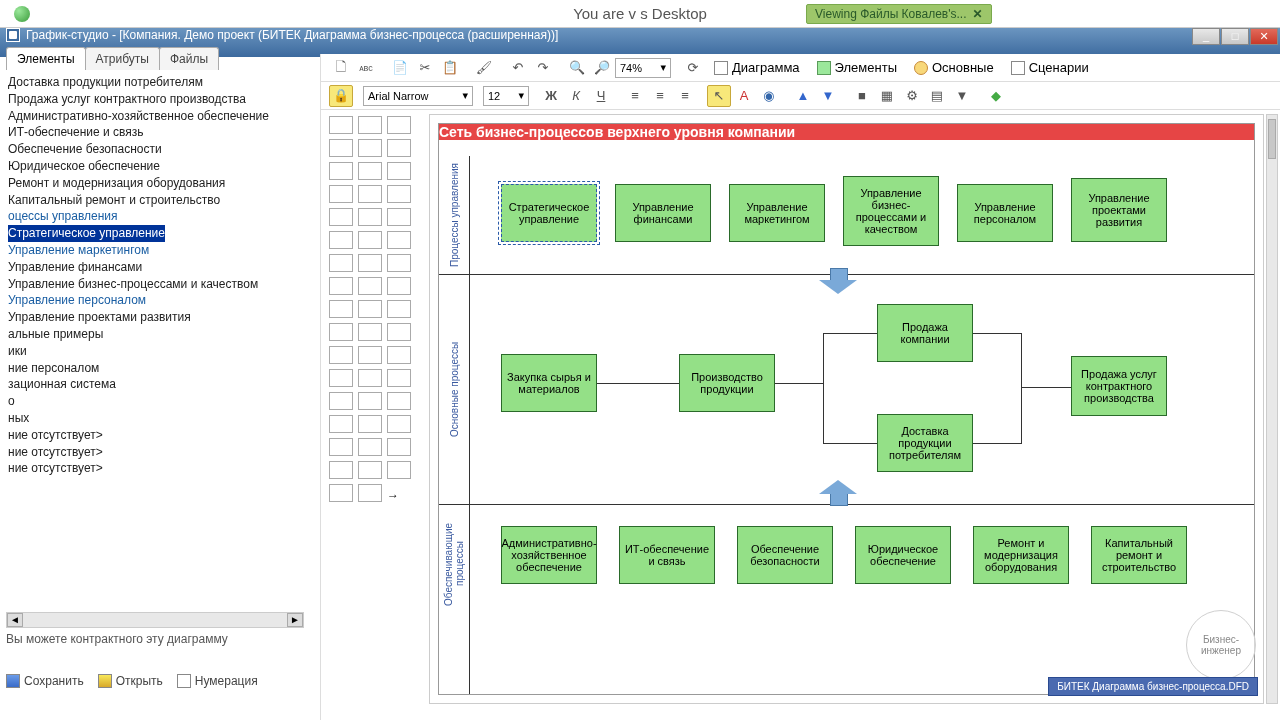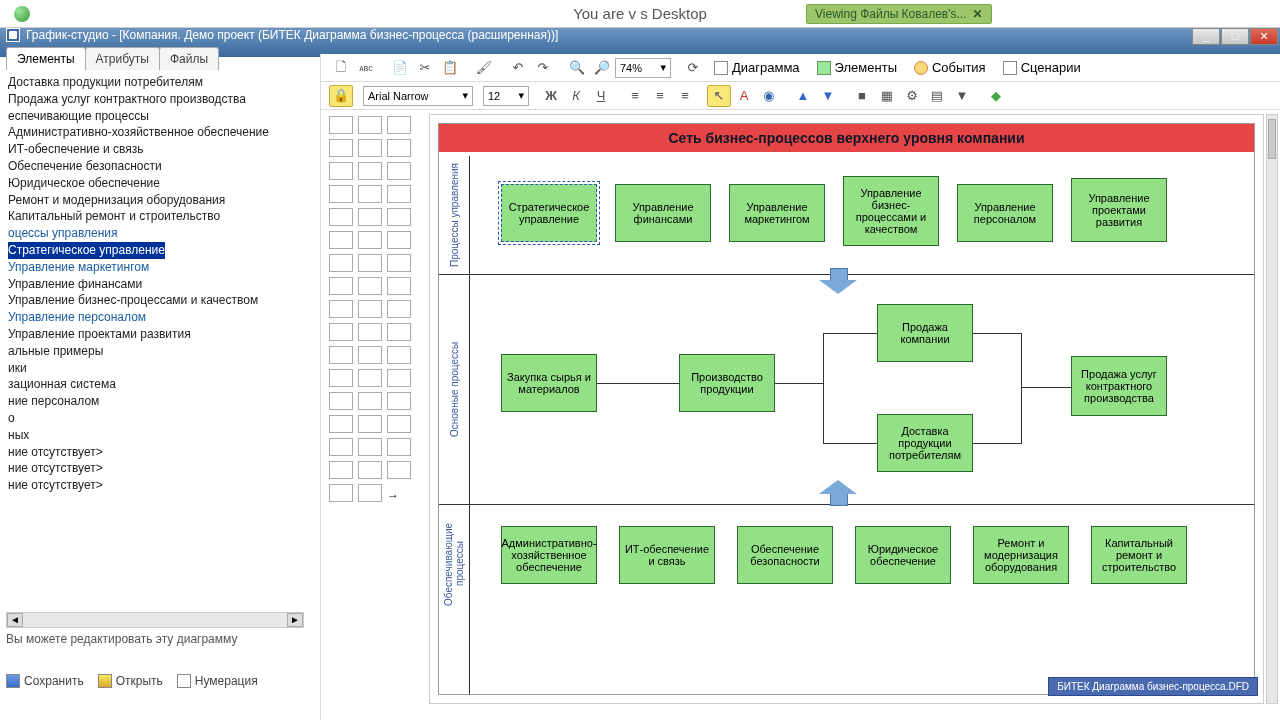--- a/index.html
+++ b/index.html
@@ -40,21 +40,21 @@
 .tab-labeled .ico { width: 14px; height: 14px; }
 .font-combo { width: 110px; height: 20px; border: 1px solid #aaa; font-size: 11px; padding: 0 4px; background: #fff; display: flex; align-items: center; justify-content: space-between; cursor: pointer; }
 .size-combo { width: 46px; height: 20px; border: 1px solid #aaa; font-size: 11px; padding: 0 4px; background: #fff; display: flex; align-items: center; justify-content: space-between; cursor: pointer; }
 .palette { position: absolute; top: 60px; left: 6px; width: 96px; bottom: 10px; display: flex; flex-wrap: wrap; align-content: flex-start; gap: 5px 5px; padding: 2px; }
 .palette .pbtn { width: 24px; height: 18px; border: 1px solid #aaa; cursor: pointer; background: #fff; position: relative; }
 .pg { background: #a3e68a; }
 .py { background: #f8e87a; }
 .pl { background: #e8e8e8; }
 .diagram { position: absolute; top: 60px; left: 108px; right: 16px; bottom: 16px; border: 1px solid #ccc; background: #fff; overflow: hidden; }
 .dsheet { position: absolute; inset: 8px; border: 1px solid #999; }
-.dheader { background: #e64545; color: #0f172a; text-align: center; font-size: 14px; font-weight: bold; padding: 6px; }
+.dheader { background: #e64545; color: #ffffff; font-size: 14px; font-weight: bold; }
 .dgrid { position: absolute; top: 32px; left: 0; right: 0; bottom: 0; }
 .rowlabel { position: absolute; left: 0; width: 30px; font-size: 10px; color: #3a5aa0; writing-mode: vertical-rl; transform: rotate(180deg); text-align: center; display: flex; align-items: center; justify-content: center; }
 .hline { position: absolute; left: 0; right: 0; border-top: 1px solid #333; }
 .vline-first { position: absolute; top: 0; bottom: 0; left: 30px; border-left: 1px solid #333; }
 .node { position: absolute; border: 1px solid #2a6a2a; background: #94e087; font-size: 11px; text-align: center; display: flex; align-items: center; justify-content: center; padding: 3px; line-height: 12px; }
 .node.sel { border: 1px dashed #2a5aa8; outline: 1px dashed #2a5aa8; outline-offset: 2px; }
 .arrow-down-big { position: absolute; width: 38px; height: 26px; }
 .arrow-down-big::before { content: ""; position: absolute; left: 11px; top: 0; width: 16px; height: 12px; background: #7aa9d8; border: 1px solid #4a79a8; }
 .arrow-down-big::after { content: ""; position: absolute; top: 12px; left: 0; width: 0; height: 0; border-left: 19px solid transparent; border-right: 19px solid transparent; border-top: 14px solid #7aa9d8; }
 .arrow-up-big { position: absolute; width: 38px; height: 26px; }
@@ -91,51 +91,50 @@
 <div class="tabs">
   <div class="active">Элементы</div>
   <div>Атрибуты</div>
   <div>Файлы</div>
 </div>
 
 <div class="sidebar">
   <div class="tree" id="tree">
       <div>Доставка продукции потребителям</div>
       <div>Продажа услуг контрактного производства</div>
-      <div>еспечивающие процессы</div>
       <div>Административно-хозяйственное обеспечение</div>
       <div>ИТ-обеспечение и связь</div>
       <div>Обеспечение безопасности</div>
       <div>Юридическое обеспечение</div>
       <div>Ремонт и модернизация оборудования</div>
       <div>Капитальный ремонт и строительство</div>
       <div class="link">оцессы управления</div>
       <div><span class="selected">Стратегическое управление</span></div>
       <div class="link">Управление маркетингом</div>
       <div>Управление финансами</div>
       <div>Управление бизнес-процессами и качеством</div>
       <div class="link">Управление персоналом</div>
       <div>Управление проектами развития</div>
       <div></div>
       <div>альные примеры</div>
       <div>ики</div>
+      <div>ние персоналом</div>
       <div>зационная система</div>
-      <div>ние персоналом</div>
       <div>о</div>
       <div></div>
       <div>ных</div>
       <div>ние отсутствует&gt;</div>
       <div>ние отсутствует&gt;</div>
       <div>ние отсутствует&gt;</div>
     </div>
   <div class="hscroll">
     <div class="arrow">◄</div>
     <div class="arrow">►</div>
   </div>
-  <div class="status">Вы можете редактировать эту диаграмму</div>
+  <div class="status">Вы можете контрактного эту диаграмму</div>
   <div class="btnbar">
     <div class="btn">
         <div class="ico ico-save"></div>
         <span>Сохранить</span>
       </div>
     <div class="btn">
         <div class="ico ico-open"></div>
         <span>Открыть</span>
       </div>
     <div class="btn">
@@ -170,21 +169,21 @@
     <div class="tab-labeled">
         <div class="ico" style="border:1px solid #888;background:#fff"></div>
         <span>Диаграмма</span>
       </div>
     <div class="tab-labeled">
         <div class="ico" style="background:#9be89b;border:1px solid #5a9b5a"></div>
         <span>Элементы</span>
       </div>
     <div class="tab-labeled">
         <div class="ico" style="border:1px solid #c88a3a;border-radius:50%;background:#f8d87a"></div>
-        <span>События</span>
+        <span>Основные</span>
       </div>
     <div class="tab-labeled">
         <div class="ico" style="border:1px solid #888"></div>
         <span>Сценарии</span>
       </div>
   </div>
   <div class="toolbar2">
     <div class="tbtn" style="background:#f8e87a;border:1px solid #c8a83a">🔒</div>
     <div class="tsep"></div>
     <div class="font-combo">
@@ -325,14 +324,15 @@
         <div class="node" style="left:416px;top:370px;width:96px;height:58px">Юридическое обеспечение</div>
         <div class="node" style="left:534px;top:370px;width:96px;height:58px">Ремонт и модернизация оборудования</div>
         <div class="node" style="left:652px;top:370px;width:96px;height:58px">Капитальный ремонт и строительство</div>
       </div>
     </div>
   </div>
 
   <div class="vscroll">
       <div class="thumb"></div>
     </div>
+  <div class="watermark">Бизнес-инженер</div>
   <div class="footer-badge">БИТЕК Диаграмма бизнес-процесса.DFD</div>
 </div>
 
 </body></html>

